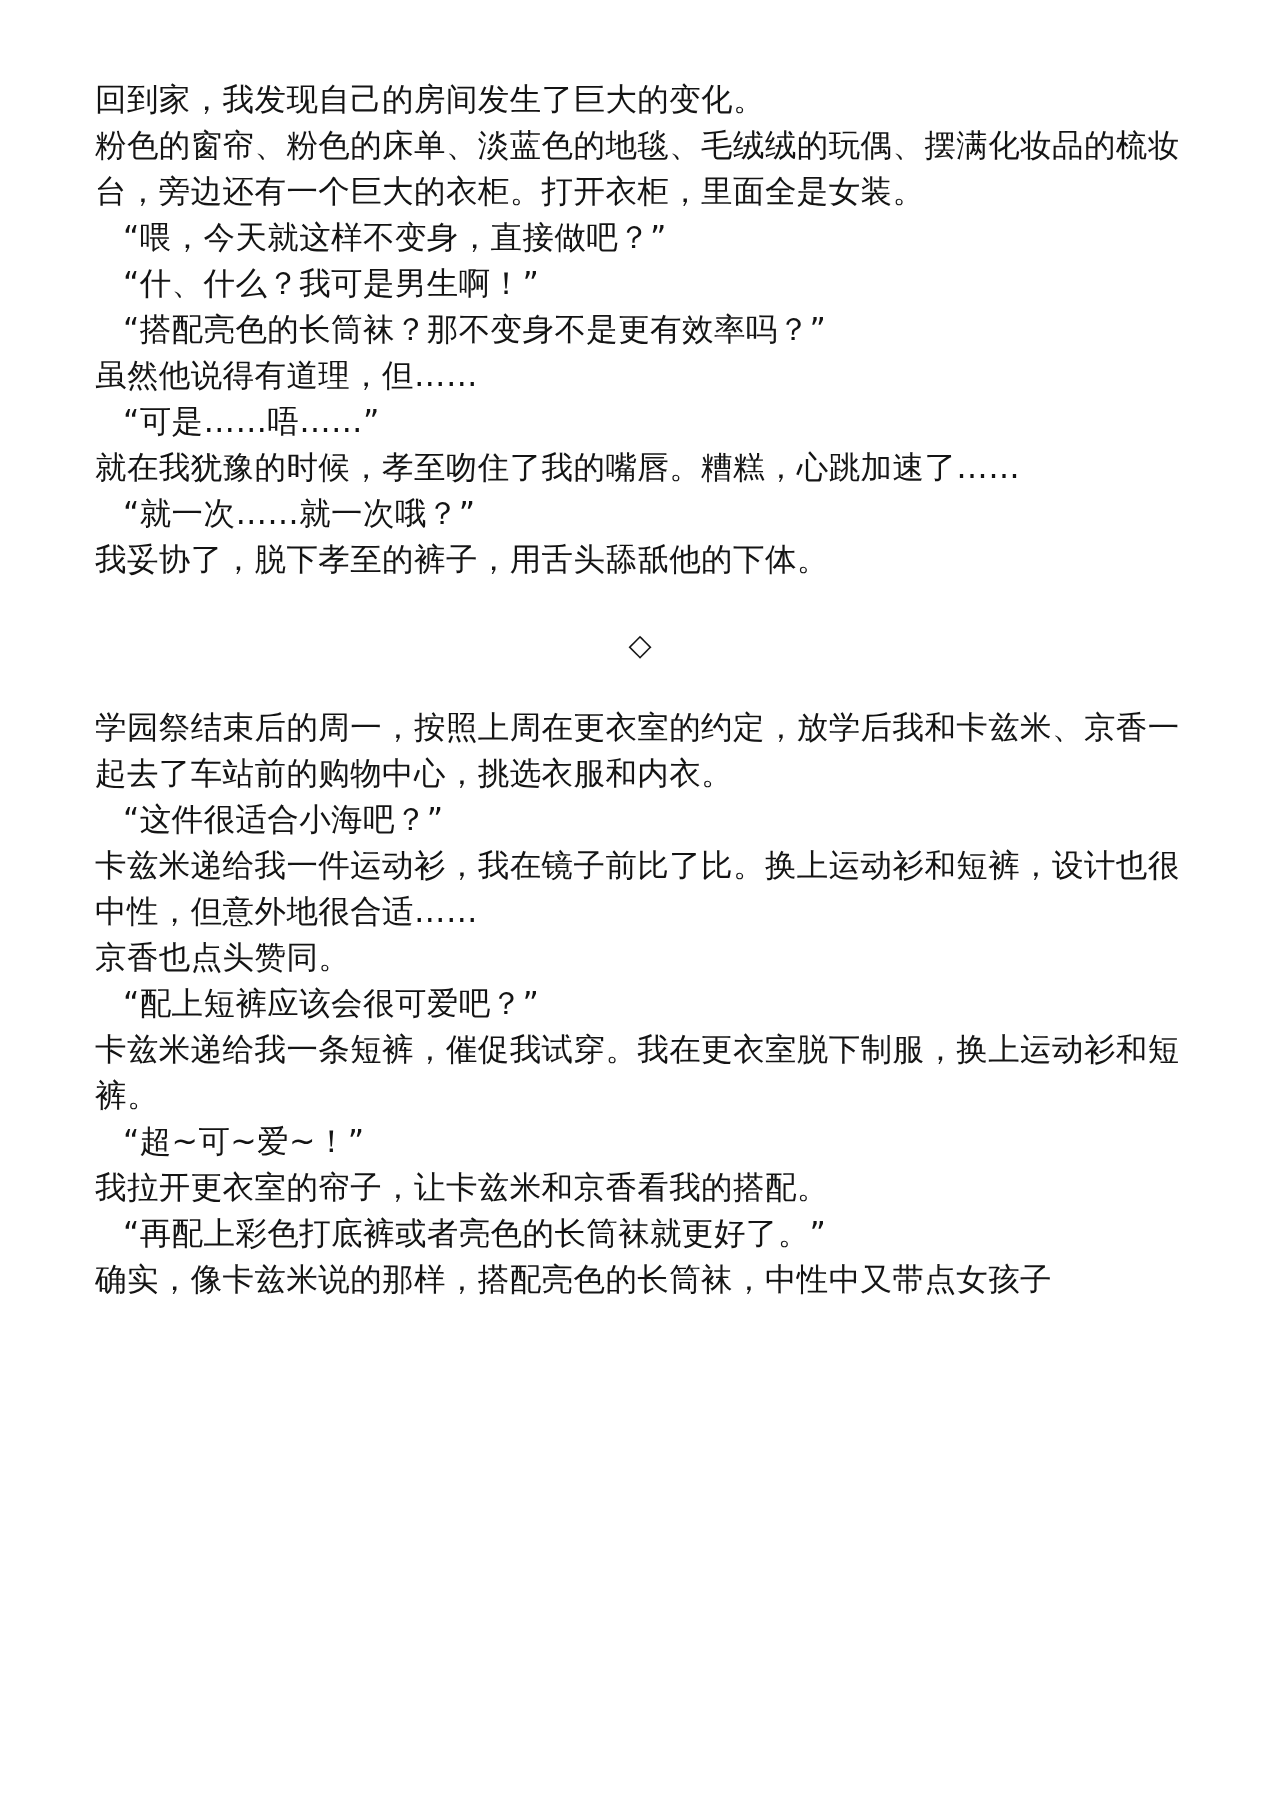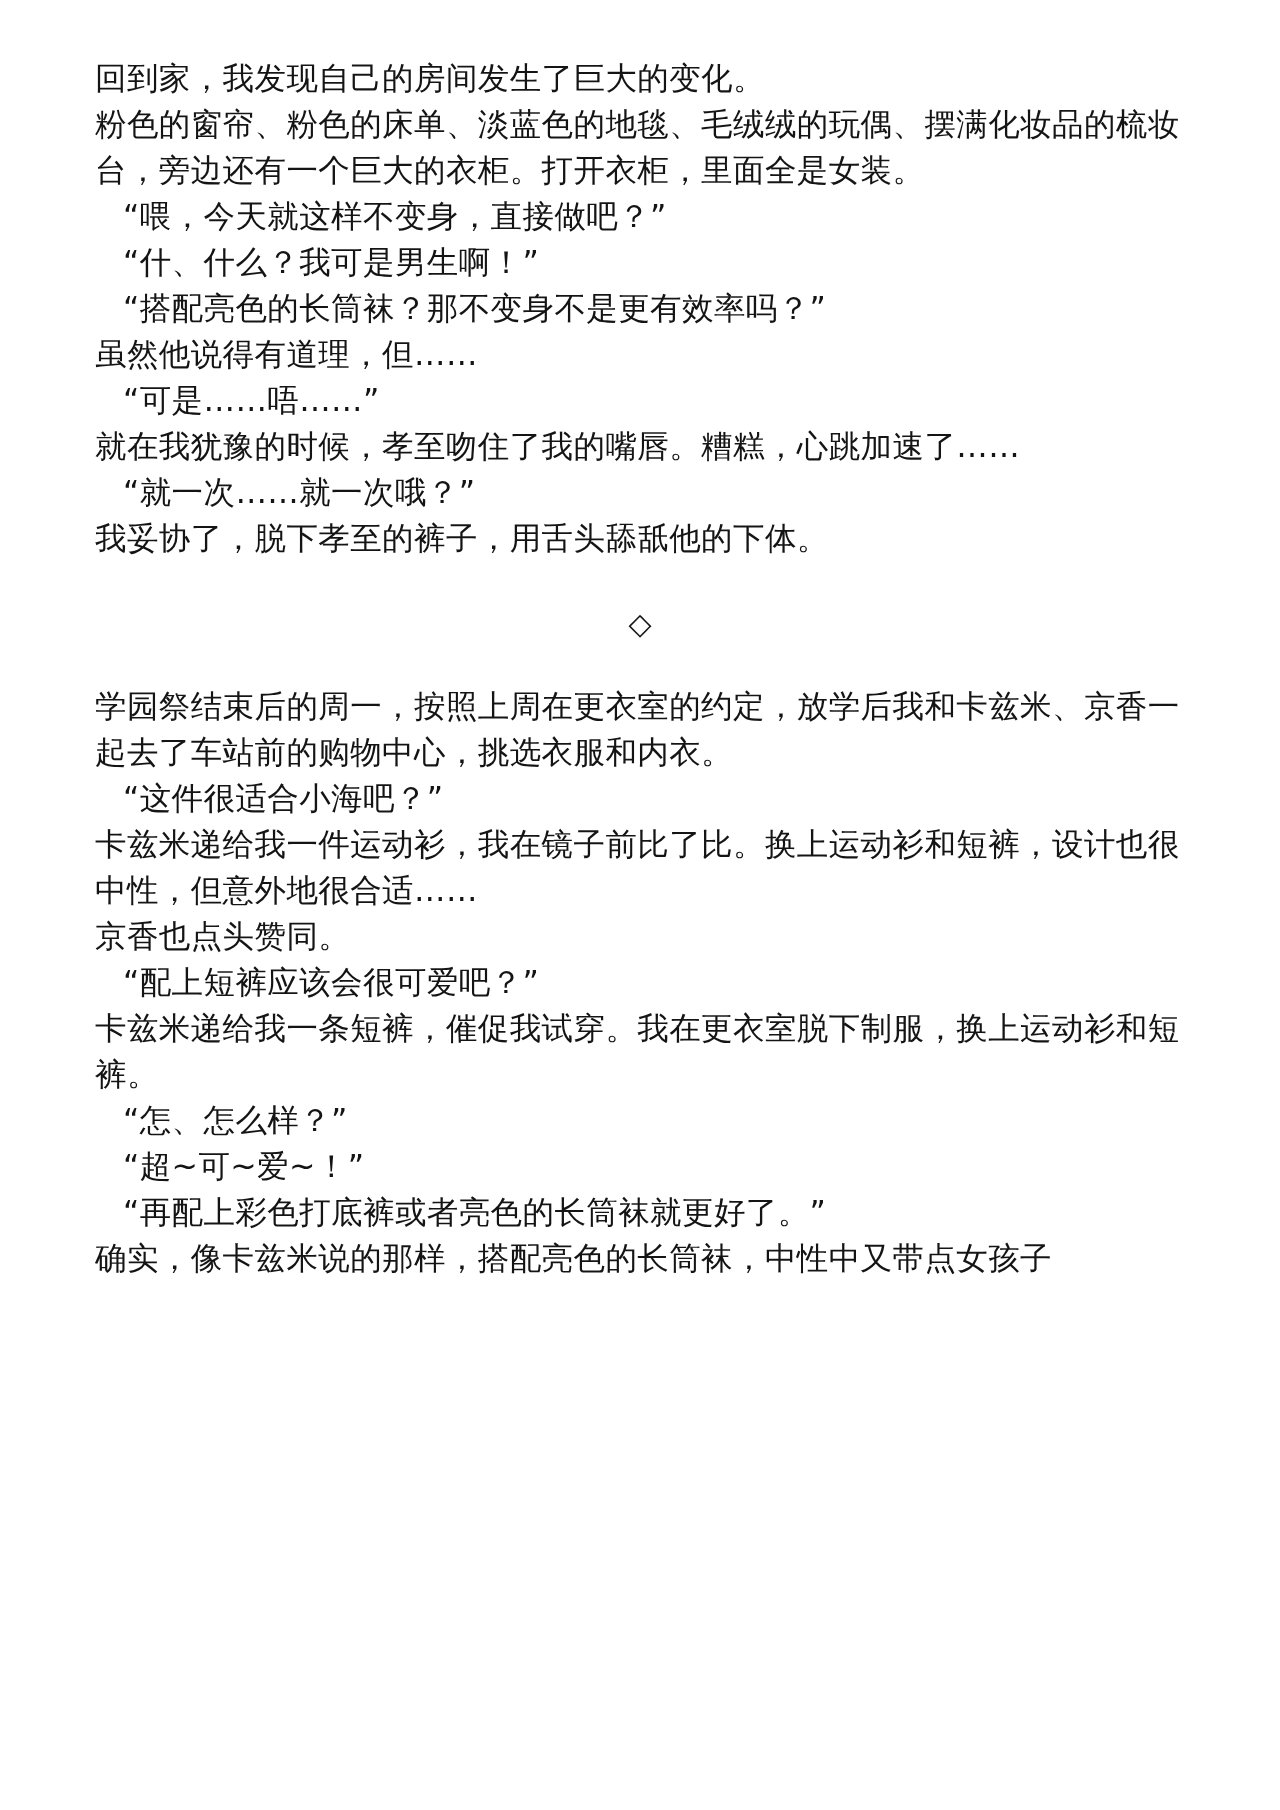--- a/index.html
+++ b/index.html
@@ -11,21 +11,21 @@
     width: 1280px;
     height: 1810px;
     font-family: "DejaVu Sans", "Liberation Sans", sans-serif;
     color: #1a1a1a;
     overflow: hidden;
   }
   .page {
     box-sizing: border-box;
     width: 1280px;
     height: 1810px;
-    padding: 55px 95px 0 95px;
+    padding: 76px 95px 0 95px;
     background: #ffffff;
   }
   .block {
     font-size: 31.5px;
     line-height: 46px;
     letter-spacing: 0.4px;
     color: #141414;
   }
   .para {
     margin: 0;
@@ -63,19 +63,19 @@
 
   <div class="divider">◇</div>
 
   <div class="block">
     <p class="para">学园祭结束后的周一，按照上周在更衣室的约定，放学后我和卡兹米、京香一起去了车站前的购物中心，挑选衣服和内衣。</p>
     <p class="para indent">“这件很适合小海吧？”</p>
     <p class="para">卡兹米递给我一件运动衫，我在镜子前比了比。换上运动衫和短裤，设计也很中性，但意外地很合适……</p>
     <p class="para">京香也点头赞同。</p>
     <p class="para indent">“配上短裤应该会很可爱吧？”</p>
     <p class="para">卡兹米递给我一条短裤，催促我试穿。我在更衣室脱下制服，换上运动衫和短裤。</p>
-    <p class="para indent">“怎、怎么样？”</p>
     <p class="para indent">“超~可~爱~！”</p>
+    <p class="para">我拉开更衣室的帘子，让卡兹米和京香看我的搭配。</p>
     <p class="para indent">“再配上彩色打底裤或者亮色的长筒袜就更好了。”</p>
     <p class="para">确实，像卡兹米说的那样，搭配亮色的长筒袜，中性中又带点女孩子</p>
   </div>
 
 </div>
 
 </body></html>

